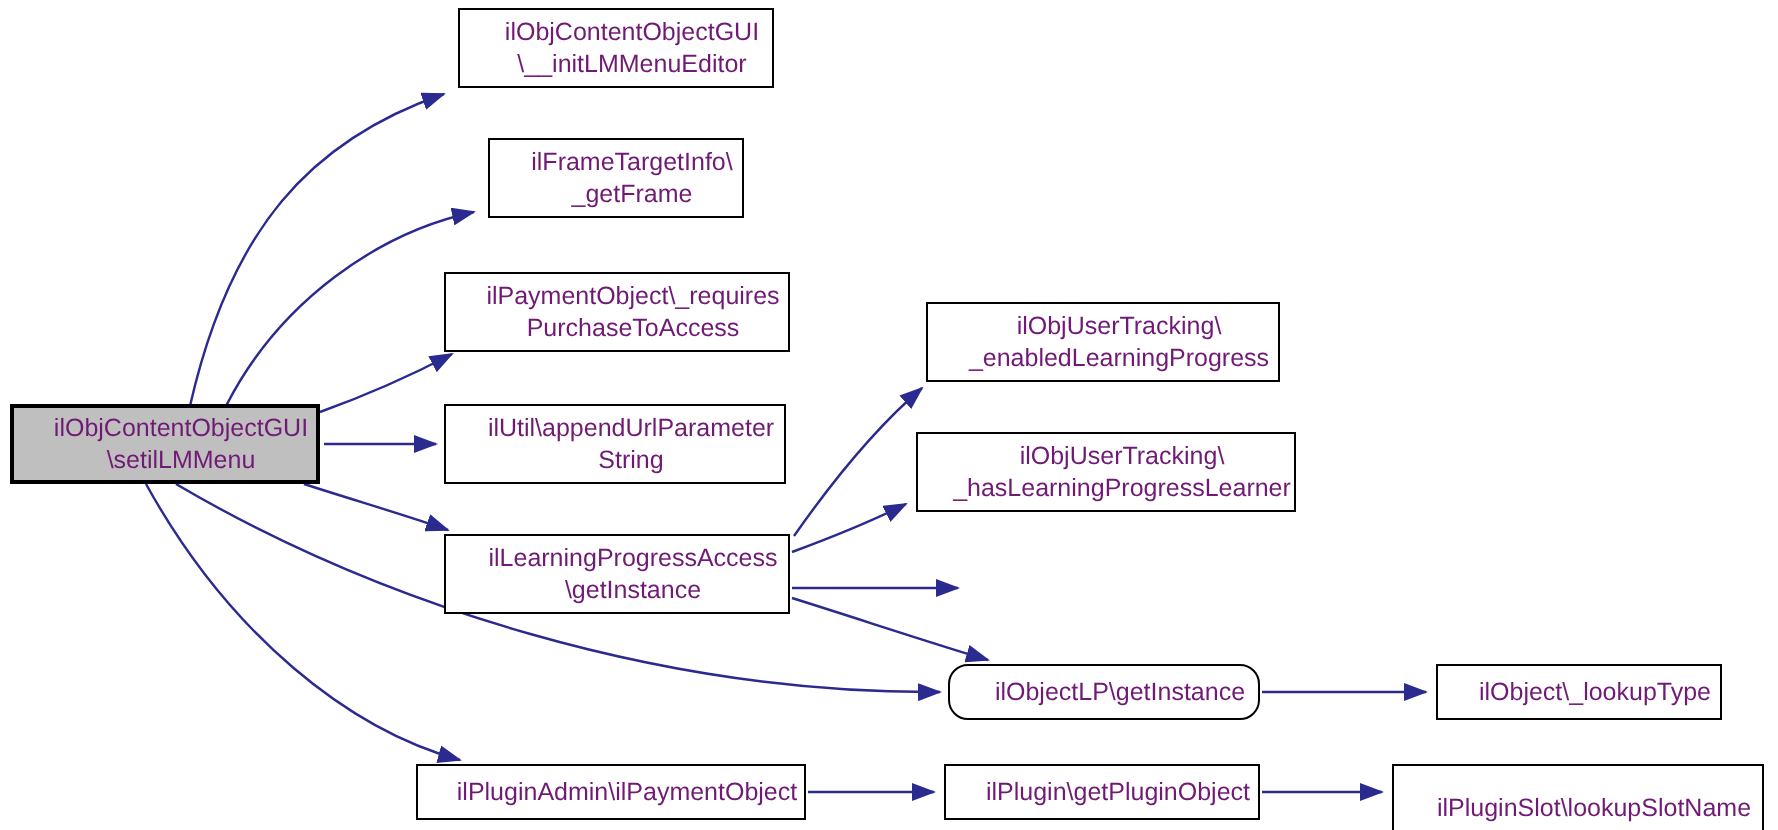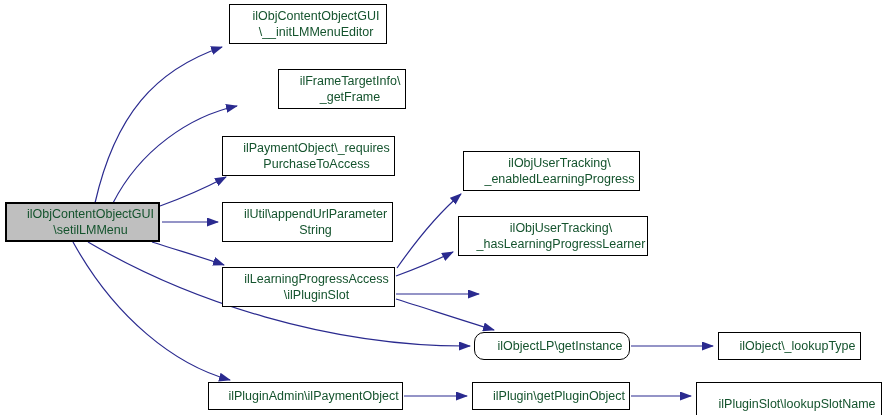--- a/index.html
+++ b/index.html
@@ -20,21 +20,21 @@
     position:absolute;
     box-sizing:border-box;
     background:#ffffff;
     border:1px solid #000000;
     display:flex;
     flex-direction:column;
     align-items:center;
     justify-content:center;
     font-size:12.5px;
     line-height:16px;
-    color:#14532d;
+    color:#701a75;
     text-align:center;
     white-space:nowrap;
     cursor:pointer;
     padding-left:16px;
   }
   .node.selected{
     background:#bfbfbf;
     border-width:2px;
     cursor:default;
   }
@@ -75,38 +75,38 @@
   <div class="node selected" style="left:5px;top:202px;width:155px;height:40px;">
     <span>ilObjContentObjectGUI</span>
     <span>\setilLMMenu</span>
   </div>
 
   <div class="node" style="left:229px;top:4px;width:158px;height:40px;">
     <span>ilObjContentObjectGUI</span>
     <span>\__initLMMenuEditor</span>
   </div>
 
-  <div class="node" style="left:244px;top:69px;width:128px;height:40px;margin-left:34px;">
+  <div class="node" style="left:244px;top:69px;width:128px;height:40px;">
     <span>ilFrameTargetInfo\</span>
     <span>_getFrame</span>
   </div>
 
   <div class="node" style="left:222px;top:136px;width:173px;height:40px;">
     <span>ilPaymentObject\_requires</span>
     <span>PurchaseToAccess</span>
   </div>
 
   <div class="node" style="left:222px;top:202px;width:171px;height:40px;">
     <span>ilUtil\appendUrlParameter</span>
     <span>String</span>
   </div>
 
   <div class="node" style="left:222px;top:267px;width:173px;height:40px;">
     <span>ilLearningProgressAccess</span>
-    <span>\ilPluginSlot</span>
+    <span>\getInstance</span>
   </div>
 
   <div class="node" style="left:463px;top:151px;width:177px;height:40px;">
     <span>ilObjUserTracking\</span>
     <span>_enabledLearningProgress</span>
   </div>
 
   <div class="node" style="left:458px;top:216px;width:190px;height:40px;">
     <span>ilObjUserTracking\</span>
     <span>_hasLearningProgressLearner</span>

